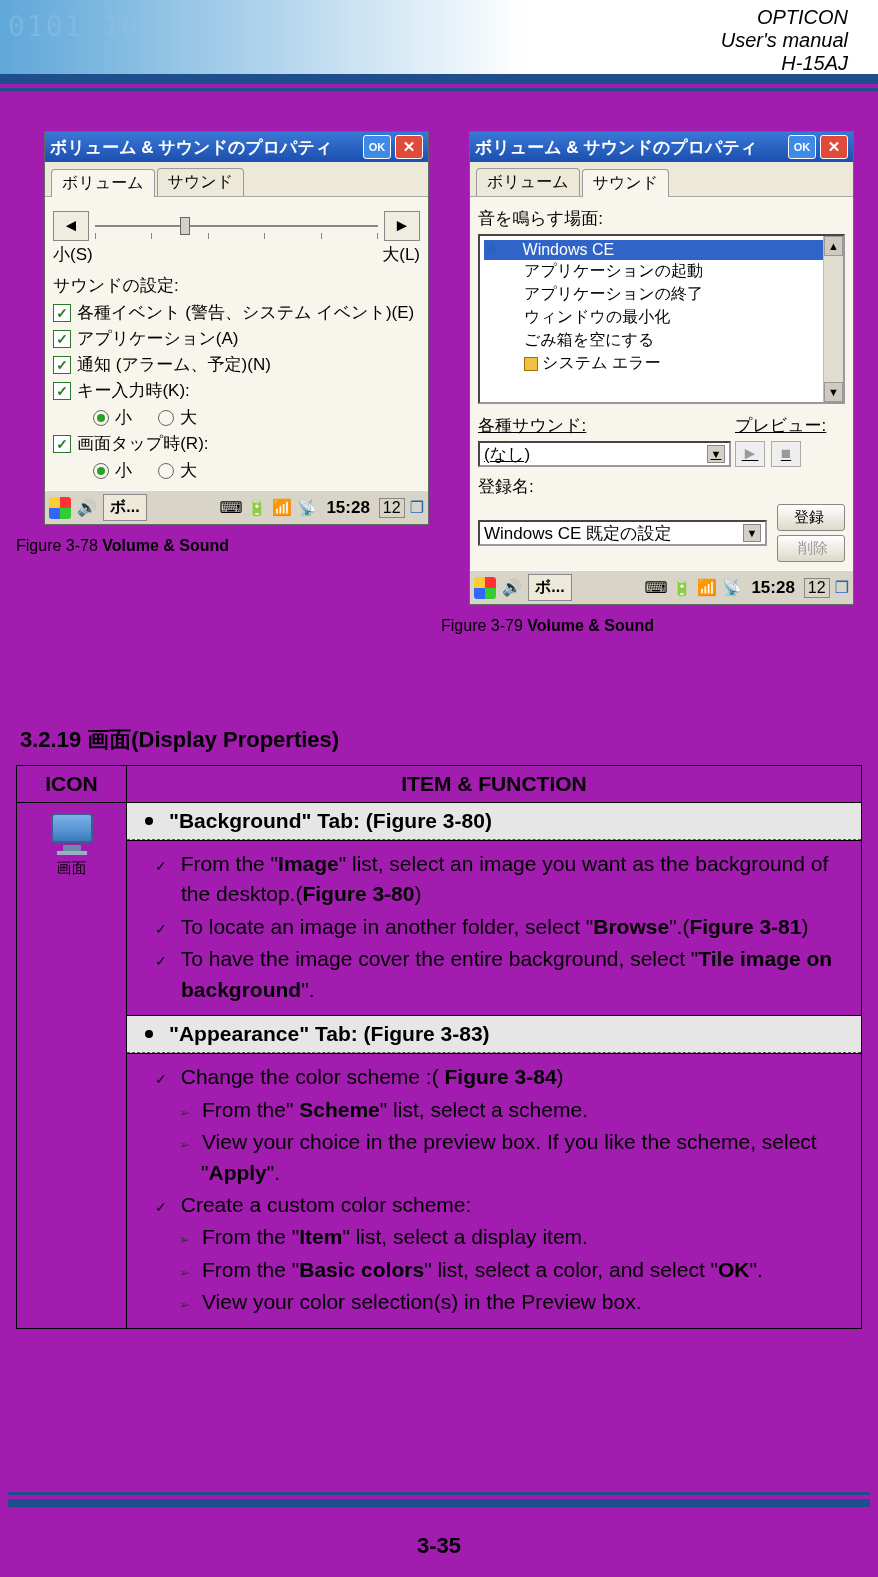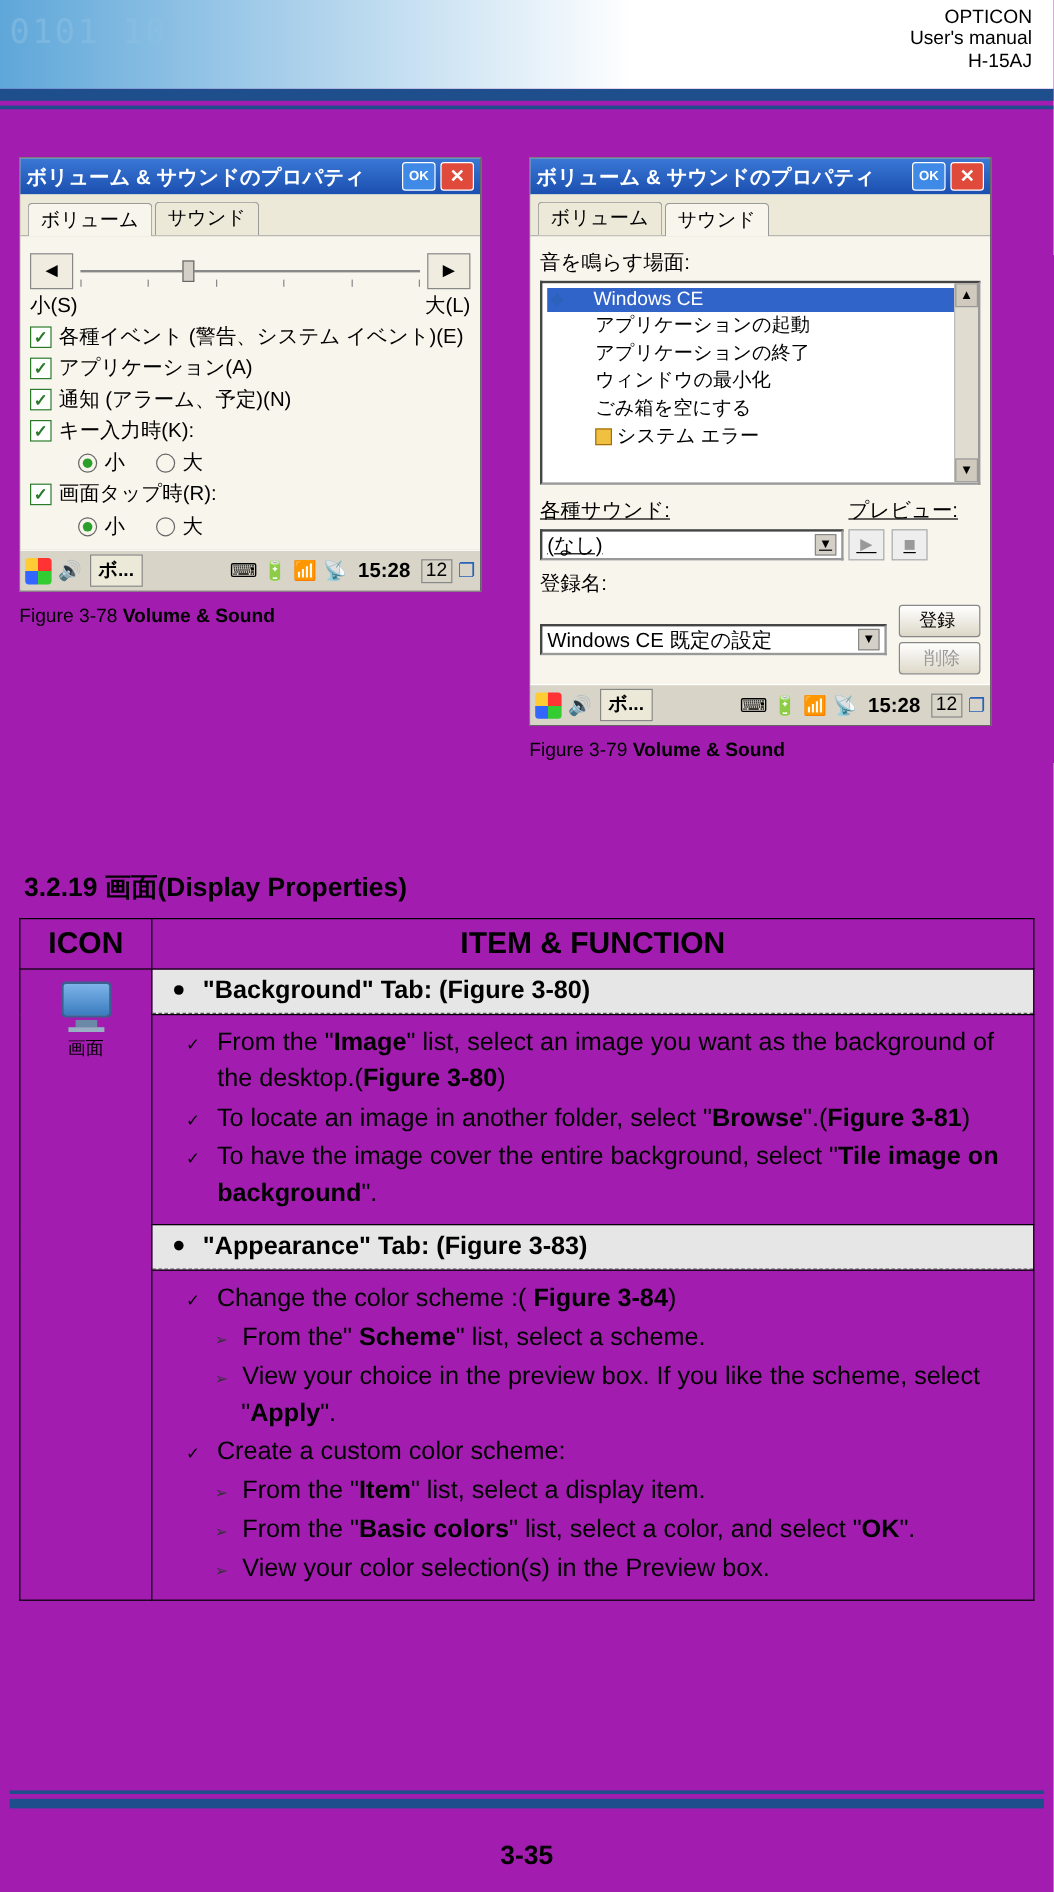--- a/index.html
+++ b/index.html
@@ -11,27 +11,27 @@
     width: 878px;
   }
   .page { width: 878px; background:#a21caf; position:relative; min-height:1577px;}
   .banner {
     height: 74px;
     background: linear-gradient(90deg, #5fa7d9 0%, #ffffff 60%);
     position:relative;
     overflow:hidden;
   }
   .banner-binary { position:absolute; left:8px; top:10px; color:#8dc1e4; font-family:monospace; font-size:28px; letter-spacing:2px; opacity:0.5;}
-  .header-text { position:absolute; right:18px; top:6px; text-align:right; font-size:16px; color:#000; line-height:1.15;}
+  .header-text { position:absolute; right:30px; top:6px; text-align:right; font-size:20px; color:#000; line-height:1.15;font-style:italic;}
   .rule-thick { height:10px; background:#1e4f8c; }
   .rule-thin { height:3px; background:#1e4f8c; margin-top:4px;}
   .content { padding: 40px 16px 0 16px; }
   .figs { display:flex; gap:40px; }
   .figwrap { width: 385px; }
-  .ce-window { width:100%; border:1px solid #666; background:#ece9d8;}
+  .ce-window { width:100%; border:1px solid #666; background:#ece9d8;margin-left:28px;}
   .ce-title {
     display:flex; align-items:center; padding:3px 5px;
     background: linear-gradient(#3a78d6,#1b4fb0);
     color:#fff; font-weight:bold; font-size:17px;
     font-family: "MS PGothic", sans-serif;
   }
   .ce-title .t-text { flex:1; }
   .ok-btn, .x-btn {
     width:28px; height:24px; margin-left:4px; border:1px solid #fff; border-radius:3px;
     display:flex; align-items:center; justify-content:center; font-size:12px; font-weight:bold;
@@ -77,21 +77,21 @@
   .taskbar .start { width:22px; height:22px; background: conic-gradient(#f33 0 25%, #3c3 0 50%, #36f 0 75%, #fc3 0 100%); border-radius:3px;}
   .task-item { font-size:16px; font-weight:bold; border:1px solid #888; background:#ece9d8; padding:2px 6px;}
   .tray { margin-left:auto; display:flex; align-items:center; gap:5px;}
   .clock { font-weight:bold; font-size:17px; padding:0 4px;}
   .figure-cap { margin:12px 0 0; font-size:16px;}
   .figure-cap .bold { font-weight:bold;}
   
   .sect-heading { font-size:22px; font-weight:bold; margin:90px 0 10px 4px;}
   table.func { width:100%; border-collapse:collapse; margin:0;}
   table.func th, table.func td { border:1px solid #000; }
-  table.func th { font-size:25px; font-weight:bold; padding:6px 4px; text-align:center;}
+  table.func th { font-size:21px; font-weight:bold; padding:6px 4px; text-align:center;}
   .icon-cell { width:110px; vertical-align:top; padding:10px 4px; text-align:center;}
   .display-icon { width:48px;}
   .display-icon .mon { width:42px; height:30px; background:linear-gradient(#7db4e8,#3b7cc0); border:2px solid #3b6090; border-radius:4px; margin:0 auto;}
   .display-icon .stand { width:18px; height:6px; background:#6a8aa8; margin:2px auto 0;}
   .display-icon .base { width:30px; height:4px; background:#97b0c4; margin:0 auto;}
   .icon-label { font-size:15px; margin-top:4px;}
   .func-cell { padding:0; vertical-align:top;}
   .tabrow { background:#e6e6e6; padding:6px 8px; border-bottom:1px dashed #555; font-size:21px; font-weight:bold;}
   .tabrow .bullet { display:inline-block; width:8px; height:8px; background:#000; border-radius:50%; vertical-align:middle; margin:0 16px 3px 10px;}
   .itemrow { padding:6px 8px 8px 8px; border-bottom:1px dashed #555; font-size:21px; line-height:1.45;}
@@ -153,20 +153,21 @@
                     <span class="tick"></span>
                   </div>
                 <div class="thumb"></div>
               </div>
               <div class="arrowbox">►</div>
             </div>
             <div class="lr-labels">
               <span>小(S)</span>
               <span>大(L)</span>
             </div>
+            <div class="sect-label">サウンドの設定:</div>
             <div class="chk-row">
                 <span class="chk">✓</span>
                 <span>各種イベント (警告、システム イベント)(E)</span>
               </div>
             <div class="chk-row">
                 <span class="chk">✓</span>
                 <span>アプリケーション(A)</span>
               </div>
             <div class="chk-row">
                 <span class="chk">✓</span>

